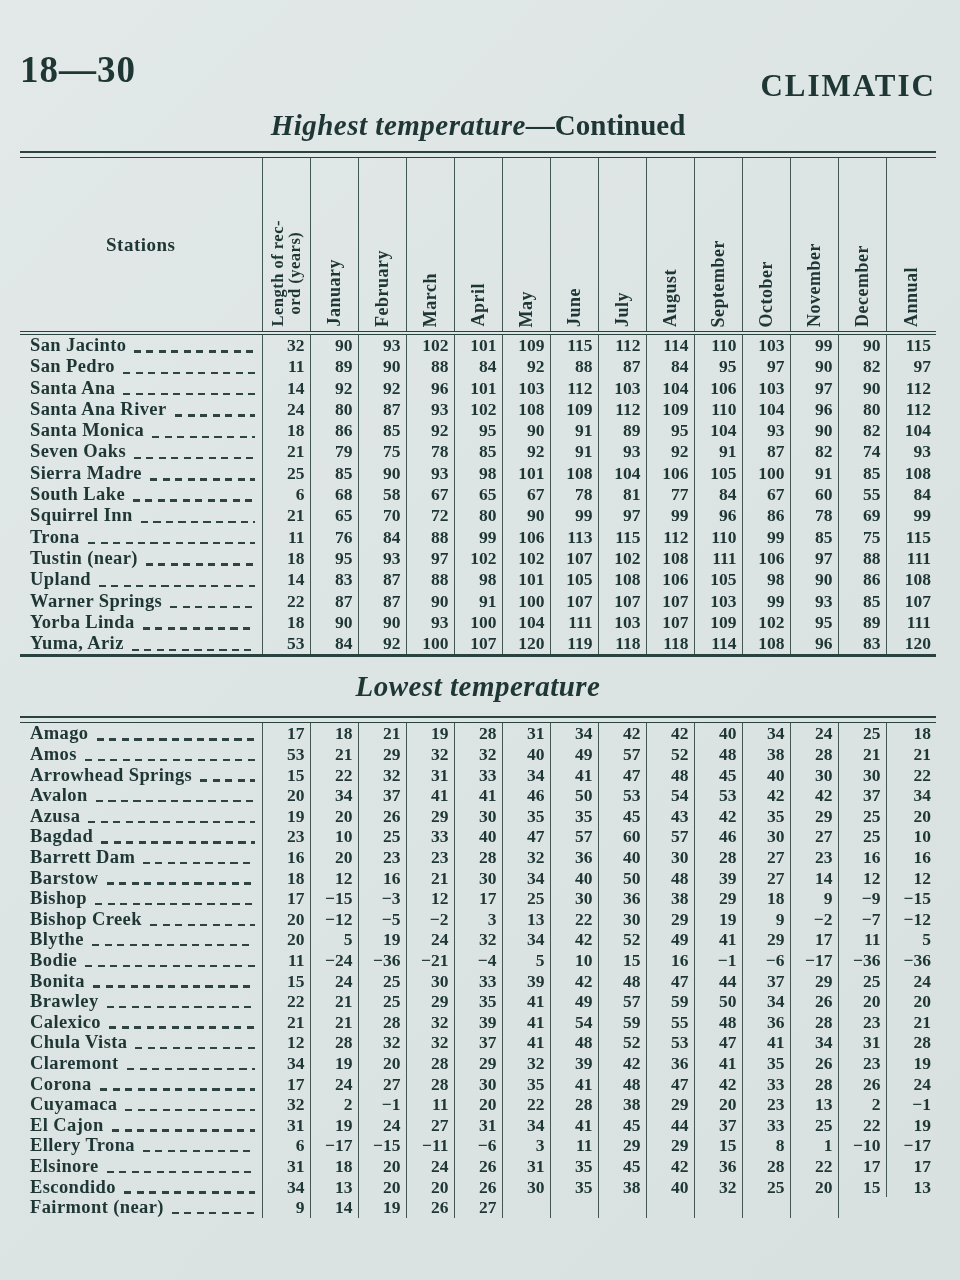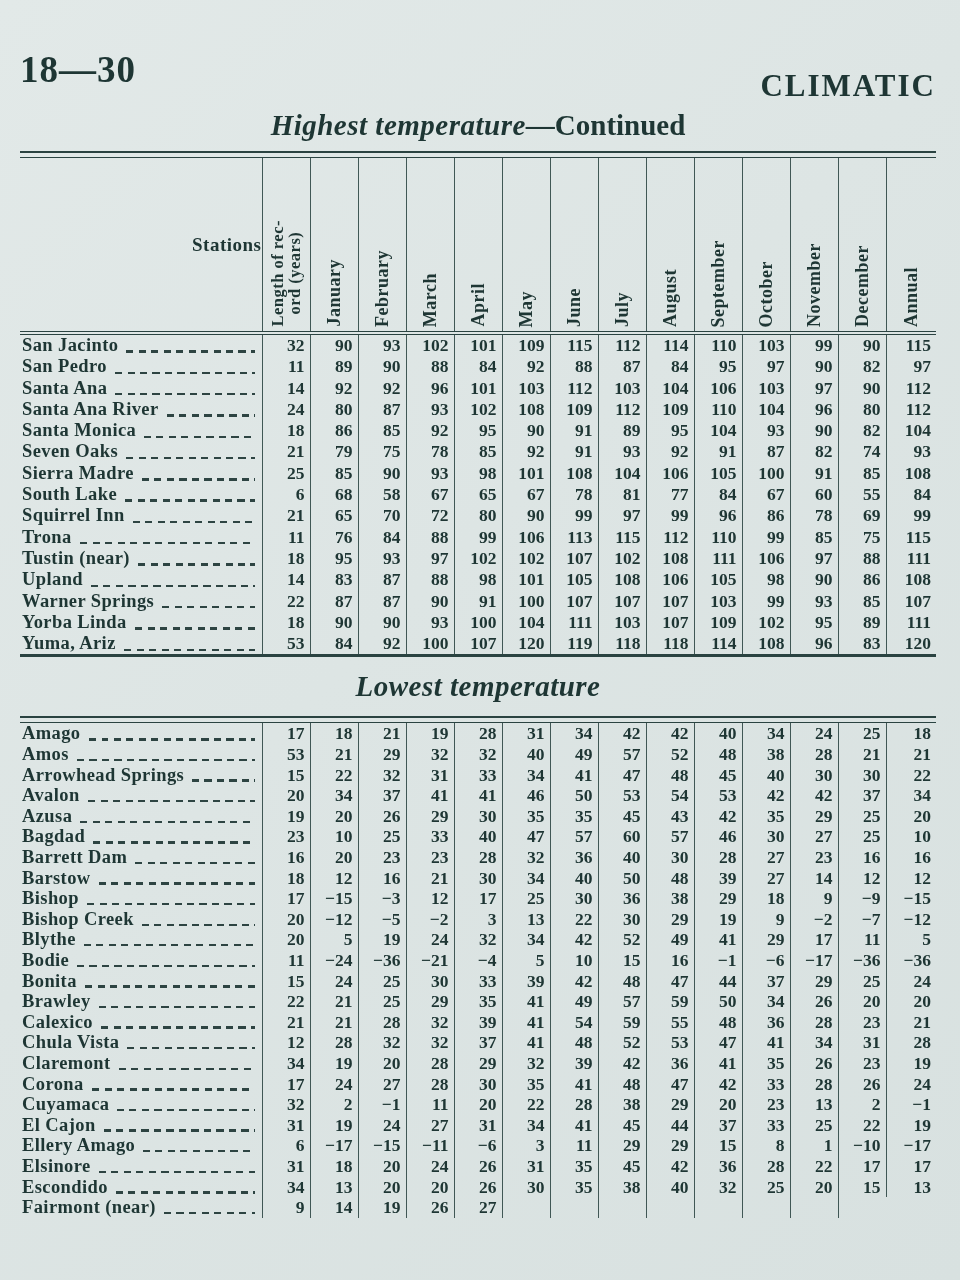--- a/index.html
+++ b/index.html
@@ -38,40 +38,40 @@
   col.c-st{width:242px;}
   col.c-rec{width:48px;}
   col.c-m{width:48px;}
   col.c-ann{width:50px;}
 
   th{font-weight:bold;padding:0;}
   th,td{border:0;}
   .vcell{border-left:1px solid rgba(36,62,60,.85);}
 
   thead th{height:173px;vertical-align:bottom;border-bottom:4px double var(--rule);}
-  th.st-h{vertical-align:middle;text-align:right;font-size:19px;letter-spacing:0.5px;}
+  th.st-h{vertical-align:middle;text-align:center;font-size:19px;letter-spacing:0.5px;}
   .vtext{
     display:inline-block;
     writing-mode:vertical-rl;
     transform:rotate(180deg);
     white-space:pre-line;
     font-size:18px;
     line-height:1.05;
     padding:0 0 8px 0;
     letter-spacing:0.5px;
   }
   th.rec-h .vtext{font-size:16.5px;}
   thead th.rot-h{text-align:center;}
 
   tbody td{padding:0;font-weight:bold;}
   #t1 tbody td{line-height:21.3px;height:21.3px;font-size:17.5px;}
   #t2 tbody td{line-height:20.6px;height:20.6px;font-size:17.5px;}
   td.num{text-align:right;padding-right:5px;}
   td.station{overflow:hidden;}
-  .station-flex{display:flex;align-items:baseline;white-space:nowrap;}
+  .station-flex{display:flex;align-items:baseline;white-space:nowrap;margin-left:8px;}
   .sname{font-size:18.5px;letter-spacing:0.4px;padding-left:2px;}
   .leaders{
     flex:1 1 auto;
     height:2.4px;
     margin:0 7px 3.5px 8px;
     align-self:flex-end;
     background:repeating-linear-gradient(90deg,var(--ink) 0 7px,transparent 7px 12.5px);
     opacity:.92;
   }
   #t1{border-bottom:3px solid var(--rule);}
@@ -922,21 +922,21 @@
             <td class="num vcell">44</td>
             <td class="num vcell">37</td>
             <td class="num vcell">33</td>
             <td class="num vcell">25</td>
             <td class="num vcell">22</td>
             <td class="num vcell">19</td>
           </tr>
           <tr>
             <td class="station">
               <div class="station-flex">
-                <span class="sname">Ellery Amago</span>
+                <span class="sname">Ellery Trona</span>
                 <span class="leaders"></span>
               </div>
             </td>
             <td class="num vcell">6</td>
             <td class="num vcell">−17</td>
             <td class="num vcell">−15</td>
             <td class="num vcell">−11</td>
             <td class="num vcell">−6</td>
             <td class="num vcell">3</td>
             <td class="num vcell">11</td>

